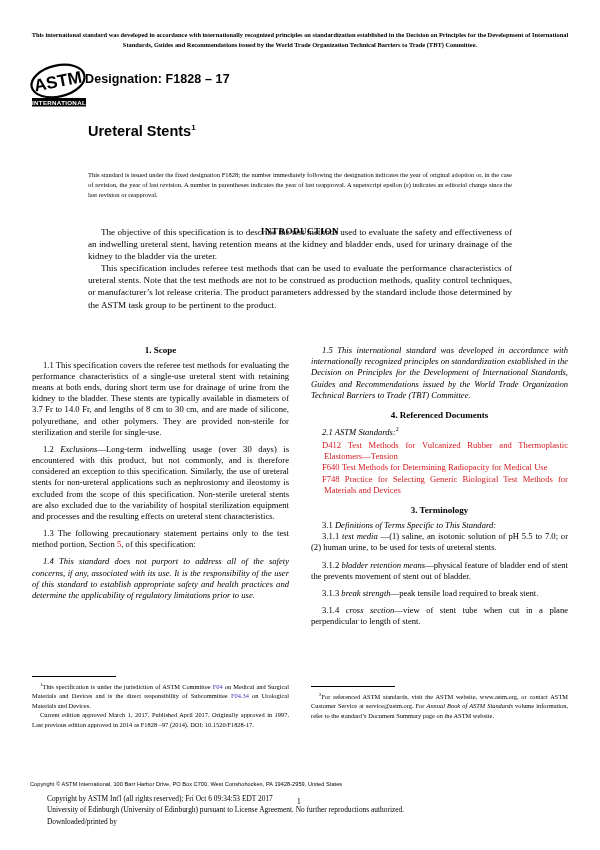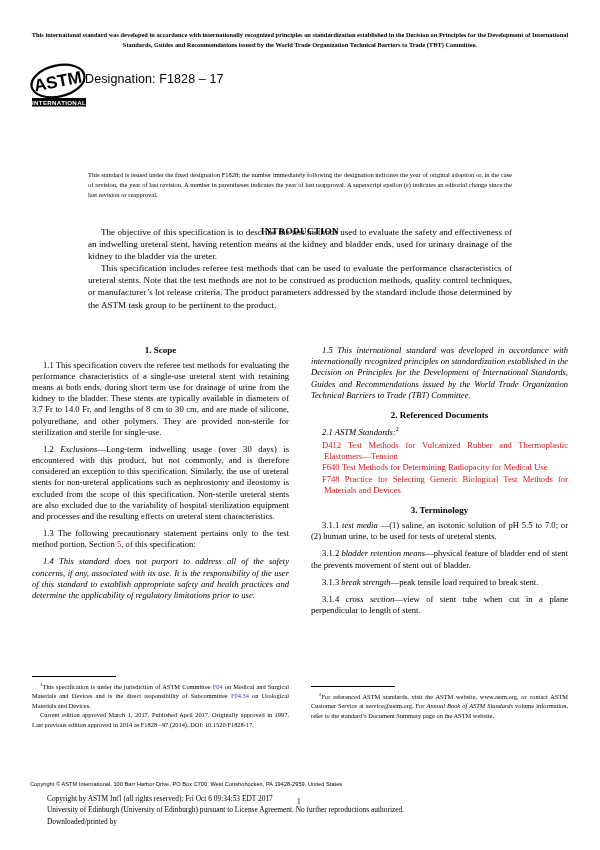--- a/index.html
+++ b/index.html
@@ -52,21 +52,21 @@
     height: 48px;
   }
   .astm-logo svg { display: block; }
 
   .designation {
     position: absolute;
     left: 57px;
     top: 10px;
     font-family: "Liberation Sans", sans-serif;
     font-size: 12.5px;
-    font-weight: normal;
+    font-weight: bold;
     letter-spacing: 0.1px;
     white-space: nowrap;
   }
 
   
   .doc-title {
     position: absolute;
     left: 88px;
     top: 122px;
     width: 420px;
@@ -225,20 +225,21 @@
 
           <rect x="4" y="36" width="54" height="8.5"></rect>
           <text x="31" y="42.6" font-family="Liberation Sans, sans-serif" font-size="6.2" font-weight="bold" fill="#fff" text-anchor="middle" letter-spacing="0.3">INTERNATIONAL</text>
         </g>
       </svg>
     </div>
     <div class="designation">Designation: F1828 – 17</div>
   </div>
 
   <div class="doc-title">
+    <div><span>Ureteral Stents</span><span class="sup">1</span></div>
   </div>
 
   <div class="issue-note">This standard is issued under the fixed designation F1828; the number immediately following the designation indicates the year of original adoption or, in the case of revision, the year of last revision. A number in parentheses indicates the year of last reapproval. A superscript epsilon (ε) indicates an editorial change since the last revision or reapproval.</div>
 
   <div class="intro-head">INTRODUCTION</div>
   <div class="intro-body">
     <p>The objective of this specification is to describe the test methods used to evaluate the safety and effectiveness of an indwelling ureteral stent, having retention means at the kidney and bladder ends, used for urinary drainage of the kidney to the bladder via the ureter.</p>
     <p>This specification includes referee test methods that can be used to evaluate the performance characteristics of ureteral stents. Note that the test methods are not to be construed as production methods, quality control techniques, or manufacturer’s lot release criteria. The product parameters addressed by the standard include those determined by the ASTM task group to be pertinent to the product.</p>
   </div>
 
@@ -253,32 +254,33 @@
     <p class="para gap"><span>1.3</span> <span>The following precautionary statement pertains only to the test method portion, Section </span><span class="red">5</span><span>, of this specification:</span></p>
 
     <p class="para gap it"><span>1.4</span> <span>This standard does not purport to address all of the safety concerns, if any, associated with its use. It is the responsibility of the user of this standard to establish appropriate safety and health practices and determine the applicability of regulatory limitations prior to use.</span></p>
 
   </div>
 
   <div class="col col-right">
 
     <p class="para it"><span>1.5</span> <span>This international standard was developed in accordance with internationally recognized principles on standardization established in the Decision on Principles for the Development of International Standards, Guides and Recommendations issued by the World Trade Organization Technical Barriers to Trade (TBT) Committee.</span></p>
 
-    <div class="sec-head spaced">2. Referenced Documents</div>
+    <div class="sec-head spaced">4. Referenced Documents</div>
 
     <p class="sub-head"><span>2.1</span> <span>ASTM Standards:</span><span class="sup" style="font-style:normal;font-size:6px;vertical-align:super;">2</span></p>
 
     <div class="ref-list">
       <p class="ref-item red"><span>D412</span> <span>Test Methods for Vulcanized Rubber and Thermoplastic Elastomers—Tension</span></p>
       <p class="ref-item red"><span>F640</span> <span>Test Methods for Determining Radiopacity for Medical Use</span></p>
       <p class="ref-item red"><span>F748</span> <span>Practice for Selecting Generic Biological Test Methods for Materials and Devices</span></p>
     </div>
 
     <div class="sec-head spaced">3. Terminology</div>
 
+    <p class="para"><span>3.1</span> <span class="it">Definitions of Terms Specific to This Standard:</span></p>
 
     <p class="para"><span>3.1.1</span> <span class="it">test media</span><span> —(1) saline, an isotonic solution of pH 5.5 to 7.0; or (2) human urine, to be used for tests of ureteral stents.</span></p>
 
     <p class="para gap"><span>3.1.2</span> <span class="it">bladder retention means</span><span>—physical feature of bladder end of stent the prevents movement of stent out of bladder.</span></p>
 
     <p class="para gap"><span>3.1.3</span> <span class="it">break strength</span><span>—peak tensile load required to break stent.</span></p>
 
     <p class="para gap"><span>3.1.4</span> <span class="it">cross section</span><span>—view of stent tube when cut in a plane perpendicular to length of stent.</span></p>
 
   </div>

